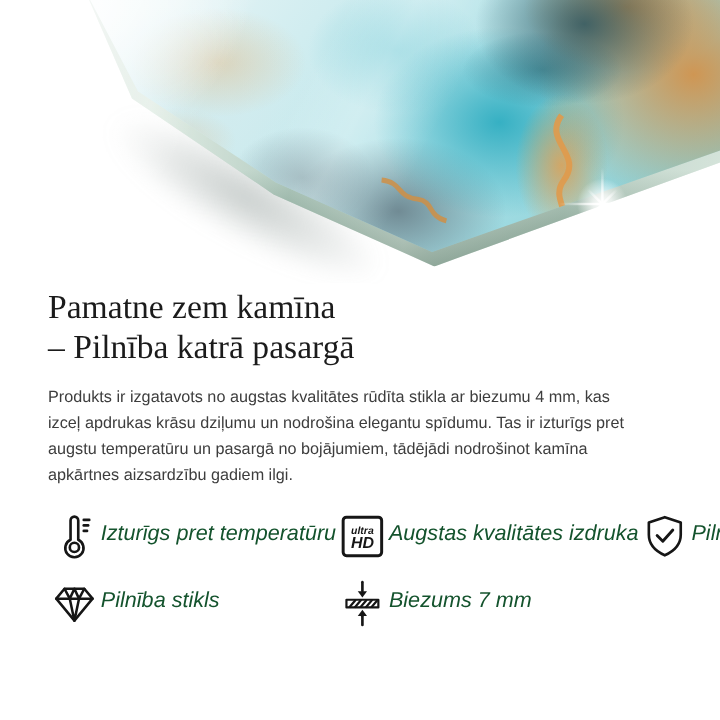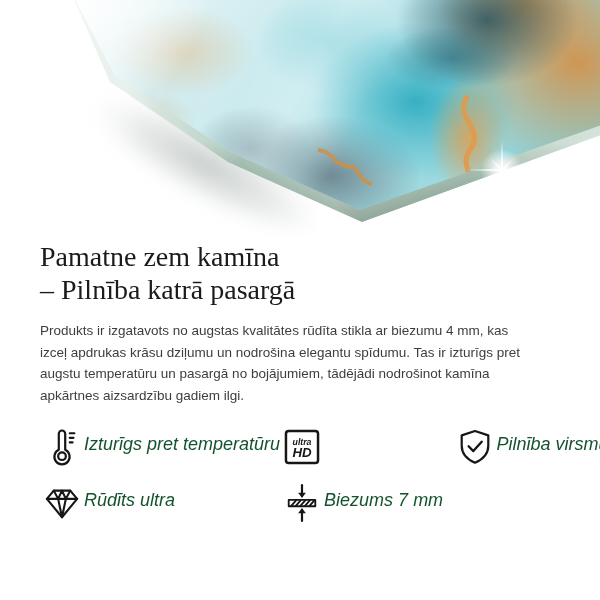--- a/index.html
+++ b/index.html
@@ -114,20 +114,21 @@
       </div>
 
       <div class="feature">
         <span class="ficon">
           <svg class="fsvg" width="44" height="44" viewBox="0 0 48 48">
             <rect class="box" x="6.5" y="6.5" width="35" height="35" rx="3"></rect>
             <text x="24" y="21.5" font-size="9.5" text-anchor="middle">ultra</text>
             <text x="24" y="35" font-size="14.5" text-anchor="middle">HD</text>
           </svg>
         </span>
+        <span class="flabel">Augstas kvalitātes izdruka</span>
       </div>
 
       <div class="feature">
         <span class="ficon">
           <svg class="fsvg" width="44" height="44" viewBox="0 0 48 48">
             <path d="M24 6.5 L38.5 11.3 V22.5 C38.5 32.3 32 37.6 24 41.2 C16 37.6 9.5 32.3 9.5 22.5 V11.3 Z"></path>
             <path d="M17 23.2 L22.2 28.4 L31.3 18.2" stroke-width="2.6"></path>
           </svg>
         </span>
         <span class="flabel">Pilnība virsmu</span>
@@ -135,21 +136,21 @@
 
       <div class="feature">
         <span class="ficon">
           <svg class="fsvg" width="44" height="44" viewBox="0 0 48 48" style="stroke-width:2.3">
             <path d="M15 10.5 H33 L40.5 19.5 L24 39.5 L7.5 19.5 Z"></path>
             <path d="M7.5 19.5 H40.5"></path>
             <path d="M15 10.5 L19.8 19.5 L24 10.5 L28.2 19.5 L33 10.5"></path>
             <path d="M19.8 19.5 L24 39.5 M28.2 19.5 L24 39.5"></path>
           </svg>
         </span>
-        <span class="flabel">Rūdīts ultra</span>
+        <span class="flabel">Pilnība stikls</span>
       </div>
 
 
       <div class="feature">
         <span class="ficon">
           <svg class="fsvg" width="44" height="44" viewBox="0 0 48 48">
             <rect x="9.5" y="20.5" width="29" height="7" stroke-width="2"></rect>
             <path class="mid" d="M12 27.5 L18 20.5 M17 27.5 L23 20.5 M22 27.5 L28 20.5 M27 27.5 L33 20.5 M32 27.5 L38 20.5"></path>
             <line x1="24" y1="4.5" x2="24" y2="12.5"></line>
             <polygon class="fill" points="24,18.5 19.8,12.8 28.2,12.8"></polygon>

